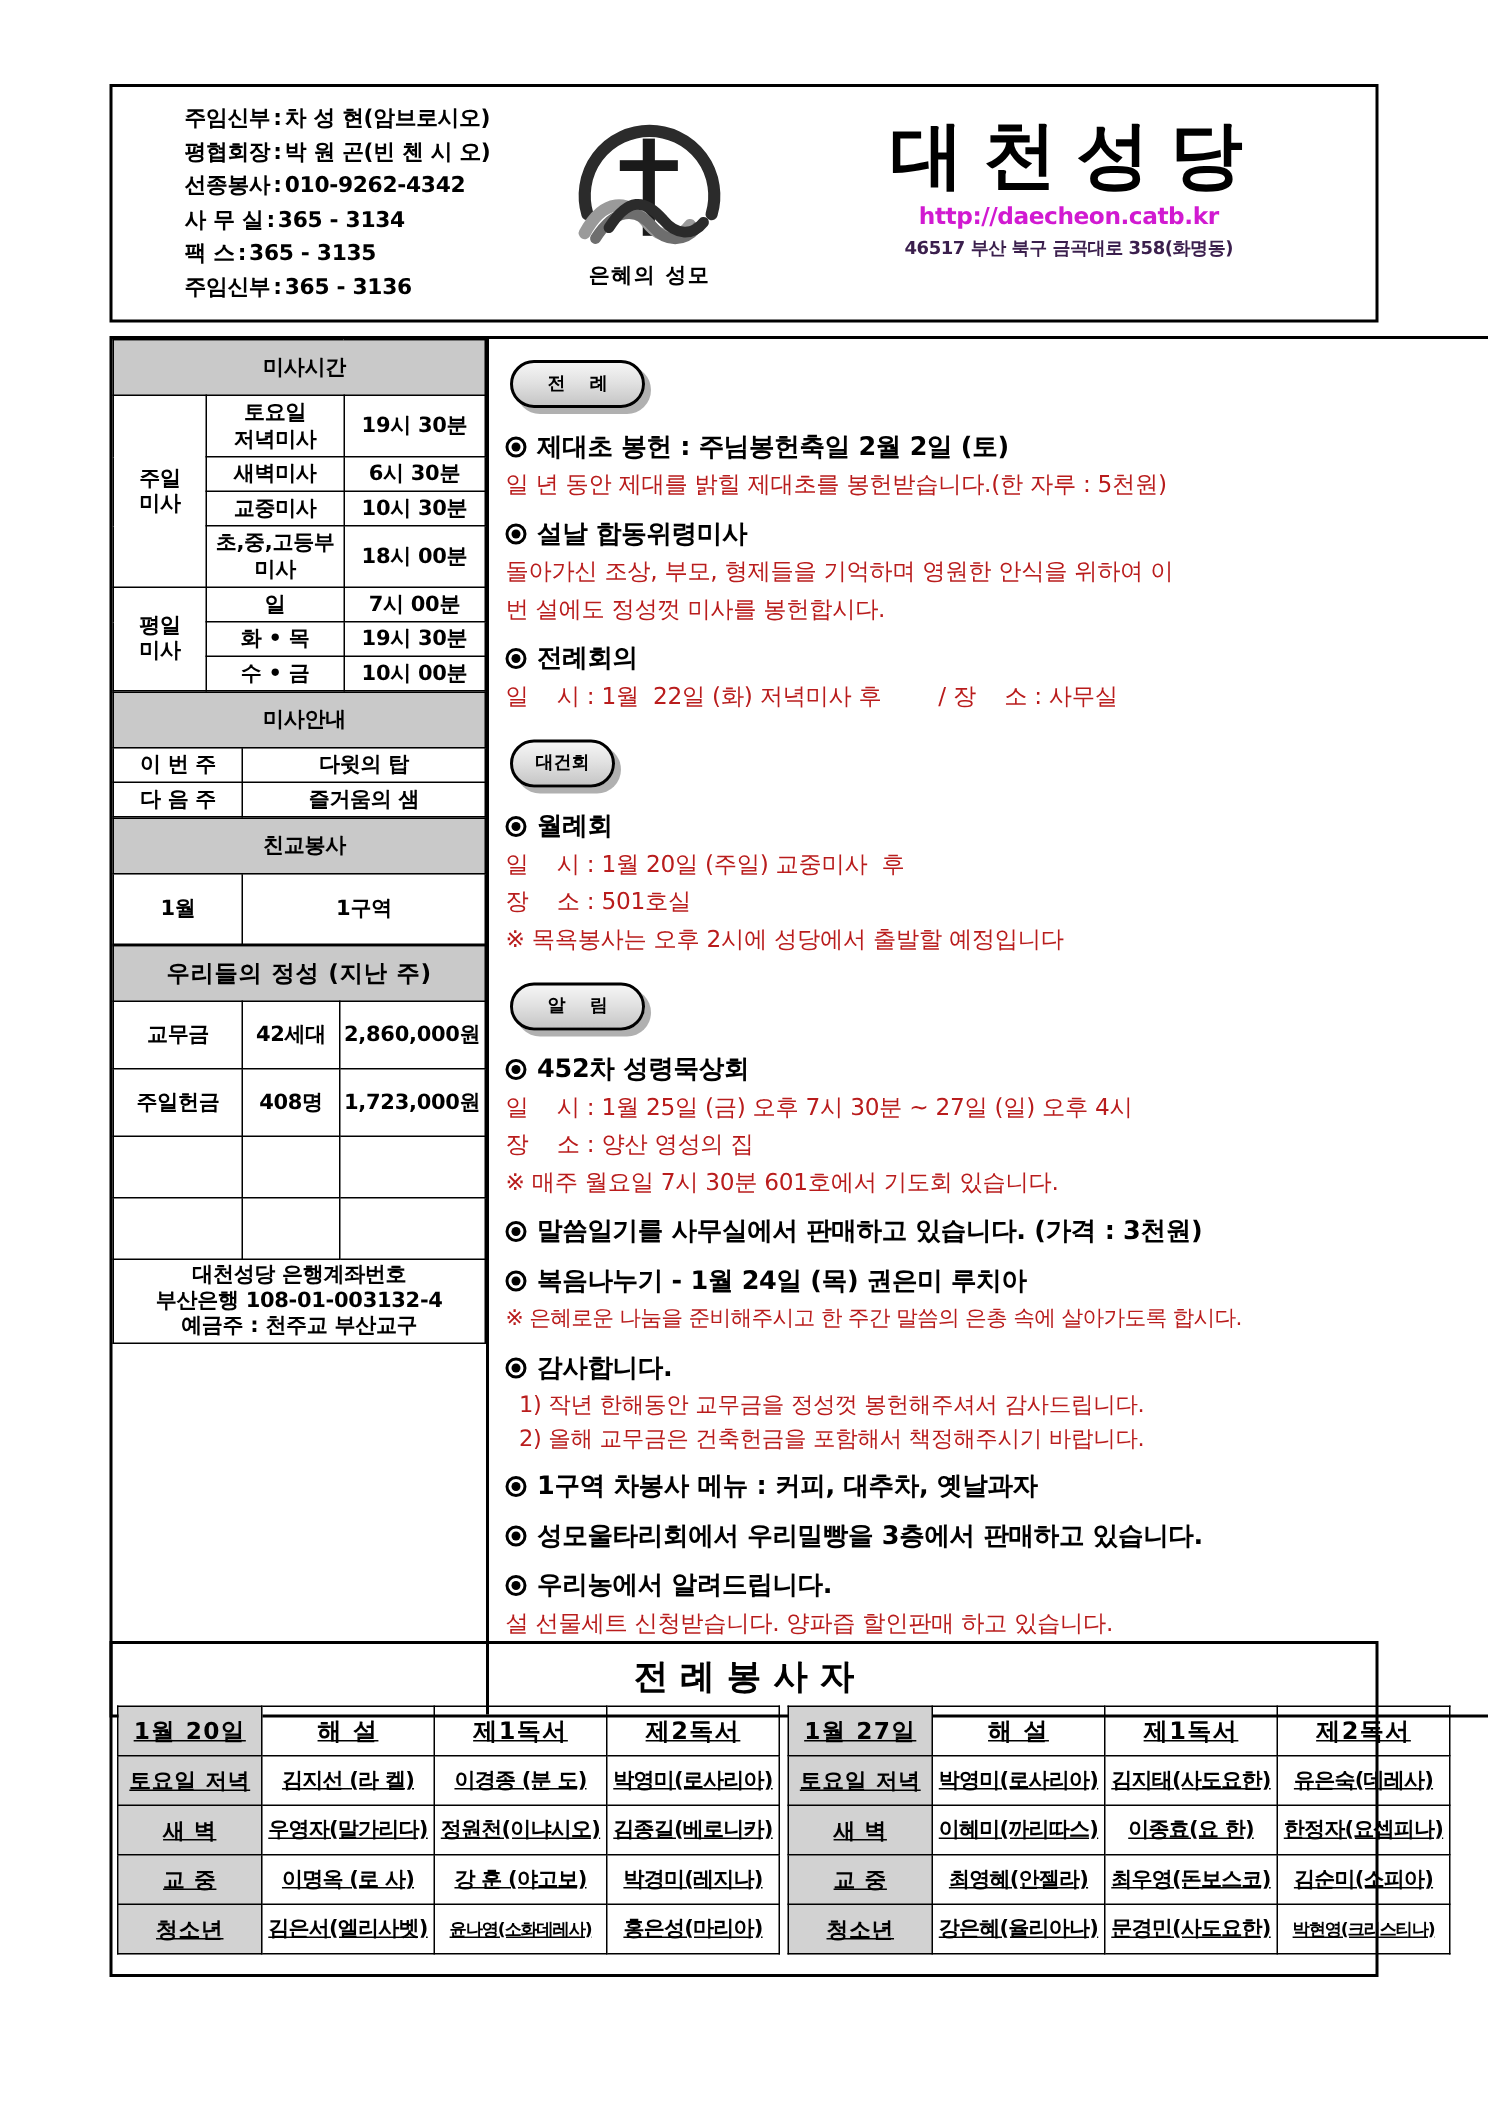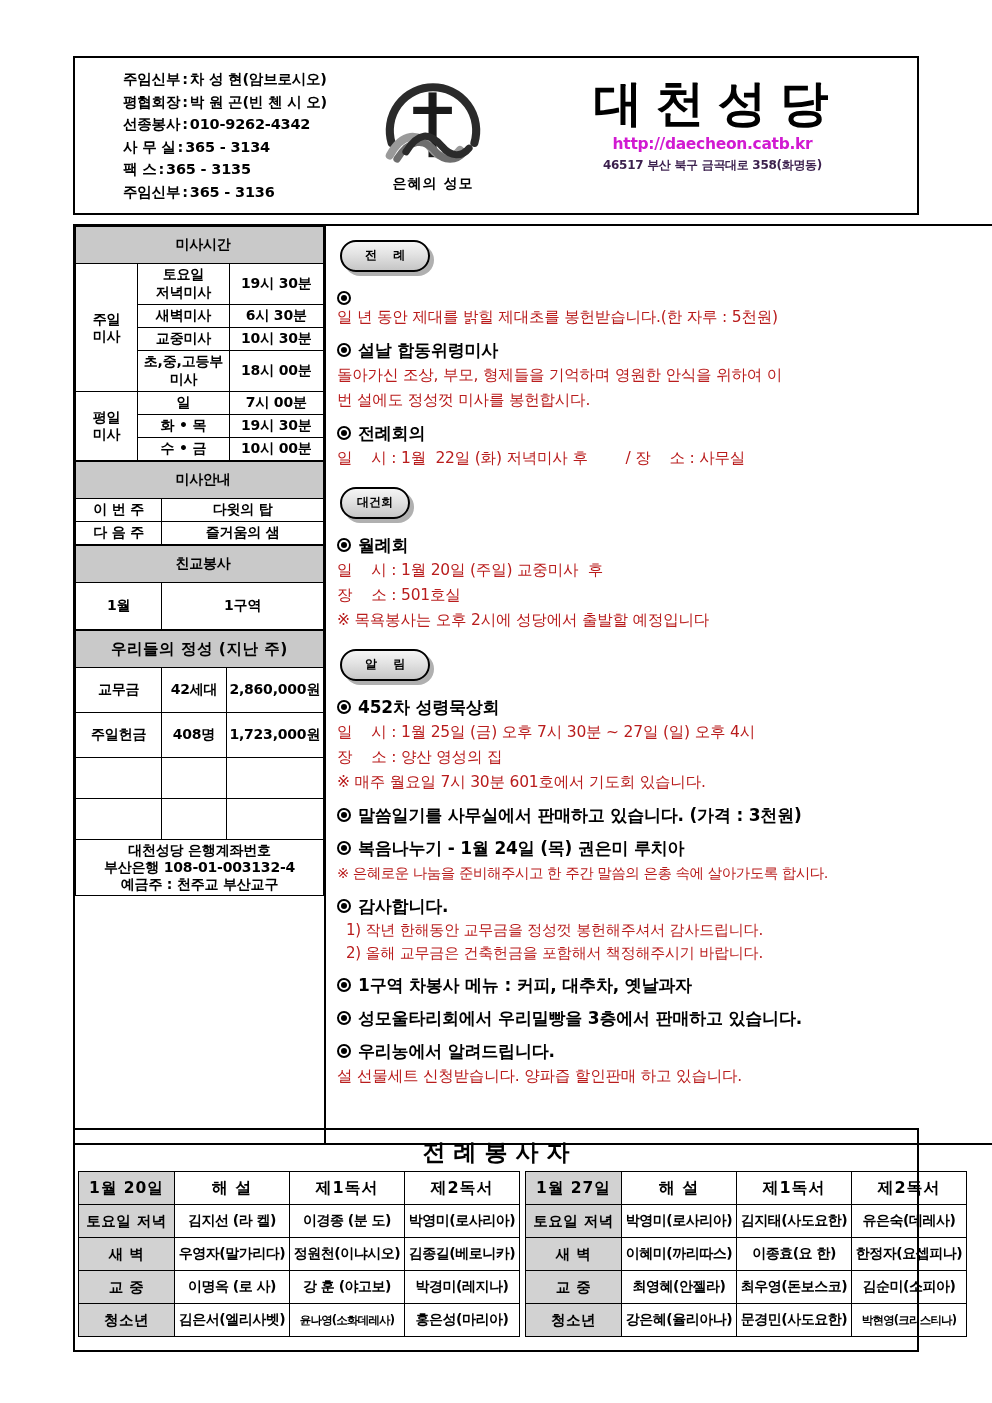--- a/index.html
+++ b/index.html
@@ -231,40 +231,41 @@
     margin-left: 1px;
     color: #b91c1c;
   }
   .sub.small { font-size: 14.5px; letter-spacing: -0.5px; }
   .sub.num { margin-left: 10px; font-size: 15px; line-height: 23px;}
 
   
   .bottom-box {
     position: absolute;
     left: 73px;
-    top: 1128px;
+    top: 1094px;
     width: 846px;
     height: 224px;
     border: 2px solid #000;
     box-sizing: border-box;
     padding: 3px;
   }
   .bt-title {
     text-align: center;
     font-size: 23px;
     font-weight: bold;
     letter-spacing: 8px;
     text-indent: 8px;
     line-height: 38px;
     height: 38px;
   }
   table.bt {
     width: 100%;
     border-collapse: collapse;
     table-layout: fixed;
+    text-decoration: underline;
   }
   table.bt td {
     border: 1px solid #000;
     text-align: center;
     vertical-align: middle;
     height: 32px;
     font-size: 14px;
     font-weight: bold;
     letter-spacing: -0.5px;
     padding: 0 1px;
@@ -458,20 +459,21 @@
 
     </div>
 
     <div class="col-right">
 
       <div>
         <div class="pill">전 례</div>
 
         <div class="item">
           <span class="bullet"></span>
+          <span>제대초 봉헌 : 주님봉헌축일 2월 2일 (토)</span>
         </div>
         <div class="sub">일 년 동안 제대를 밝힐 제대초를 봉헌받습니다.(한 자루 : 5천원)</div>
 
         <div class="item">
           <span class="bullet"></span>
           <span>설날 합동위령미사</span>
         </div>
         <div class="sub">돌아가신 조상, 부모, 형제들을 기억하며 영원한 안식을 위하여 이</div>
         <div class="sub">번 설에도 정성껏 미사를 봉헌합시다.</div>
 

